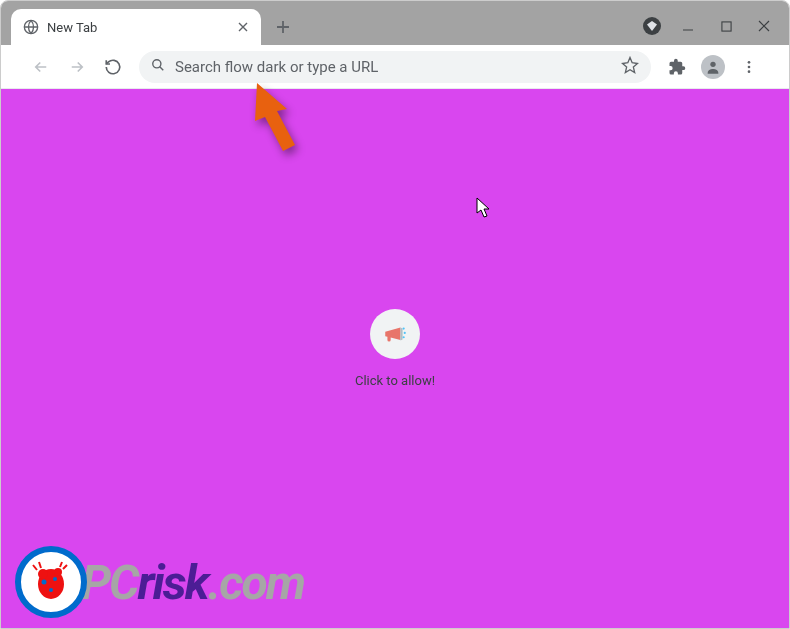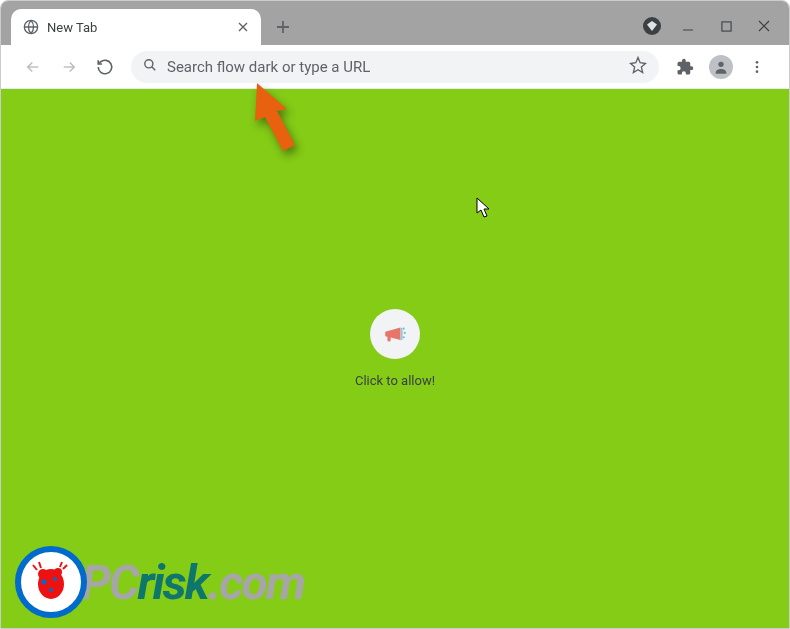--- a/index.html
+++ b/index.html
@@ -12,49 +12,49 @@
 .tab-title { font-size: 13px; color: #3c4043; flex: 1; }
 .tab-close { width: 16px; height: 16px; color: #5f6368; cursor: pointer; display: flex; align-items: center; justify-content: center; }
 .new-tab-btn { width: 28px; height: 28px; display: flex; align-items: center; justify-content: center; color: #5f6368; margin-left: 8px; margin-bottom: 4px; border-radius: 50%; cursor: pointer; }
 .tb-spacer { flex: 1; }
 .vpn-icon { width: 18px; height: 18px; background: #3c4043; border-radius: 50%; display: flex; align-items: center; justify-content: center; margin-right: 20px; margin-bottom: 10px; cursor: pointer; }
 .vpn-icon svg { fill: #dee1e6; }
 .window-controls { display: flex; align-items: center; gap: 24px; padding: 0 18px 12px 0; color: #3c4043; }
 .wc-btn { cursor: pointer; display: flex; align-items: center; justify-content: center; width: 14px; height: 14px; }
 
 
-.toolbar { height: 44px; background: #fff; display: flex; align-items: center; padding: 0 16px; border-bottom: 1px solid #e8eaed; gap: 4px; }
+.toolbar { height: 44px; background: #fff; display: flex; align-items: center; padding: 0 24px; border-bottom: 1px solid #e8eaed; gap: 4px; }
 .nav-btn { width: 32px; height: 32px; display: flex; align-items: center; justify-content: center; color: #5f6368; border-radius: 50%; cursor: pointer; }
 .nav-btn.disabled { color: #bdc1c6; cursor: default; }
 .omnibox { flex: 1; height: 32px; background: #f1f3f4; border-radius: 16px; display: flex; align-items: center; padding: 0 12px; margin: 0 6px; }
 .omnibox-search-icon { color: #5f6368; margin-right: 10px; }
 .omnibox input { border: none; background: transparent; outline: none; font-size: 15px; color: #5f6368; flex: 1; }
 .omnibox input::placeholder { color: #5f6368; }
 .star-icon { color: #5f6368; cursor: pointer; }
 .toolbar-icon { width: 32px; height: 32px; display: flex; align-items: center; justify-content: center; color: #5f6368; cursor: pointer; }
 .avatar { width: 24px; height: 24px; background: #bdc1c6; border-radius: 50%; display: flex; align-items: center; justify-content: center; }
 
 
-.content { position: absolute; top: 88px; left: 0; right: 0; bottom: 0; background: #84cc16; }
+.content { position: absolute; top: 88px; left: 0; right: 0; bottom: 0; background: #d946ef; }
 .shortcuts { display: flex; justify-content: center; gap: 40px; margin-top: 220px; }
 .shortcut { width: 114px; display: flex; flex-direction: column; align-items: center; cursor: pointer; }
 .shortcut-circle { width: 50px; height: 50px; background: #f1f3f4; border-radius: 50%; display: flex; align-items: center; justify-content: center; margin-bottom: 14px; }
 .shortcut-label { font-size: 13px; color: #3c4043; text-align: center; white-space: nowrap; overflow: hidden; text-overflow: ellipsis; max-width: 114px; }
 
 
 .arrow-annot { position: absolute; top: 82px; left: 248px; pointer-events: none; filter: drop-shadow(3px 5px 4px rgba(0,0,0,0.4)); }
 
 
 .cursor { position: absolute; top: 196px; left: 475px; pointer-events: none; }
 
 
 .watermark { position: absolute; left: 14px; bottom: 10px; display: flex; align-items: center; }
 .wm-circle { width: 72px; height: 72px; border-radius: 50%; background: #fff; border: 6px solid #006bcc; display: flex; align-items: center; justify-content: center; position: relative; z-index: 2; }
 .wm-text { font-size: 48px; font-weight: 700; font-style: italic; color: #a6a6a6; letter-spacing: -2px; margin-left: -6px; }
-.wm-text .accent { color: #0f766e; }
+.wm-text .accent { color: #4c1d95; }
 </style>
 </head>
 <body>
 
 <div class="titlebar">
   <div class="tab">
     <span class="tab-favicon">
       <svg width="16" height="16" viewBox="0 0 24 24" fill="none" stroke="currentColor" stroke-width="2">
           <circle cx="12" cy="12" r="10"></circle>
           <path d="M2 12h20M12 2a15 15 0 0 1 0 20M12 2a15 15 0 0 0 0 20"></path>

